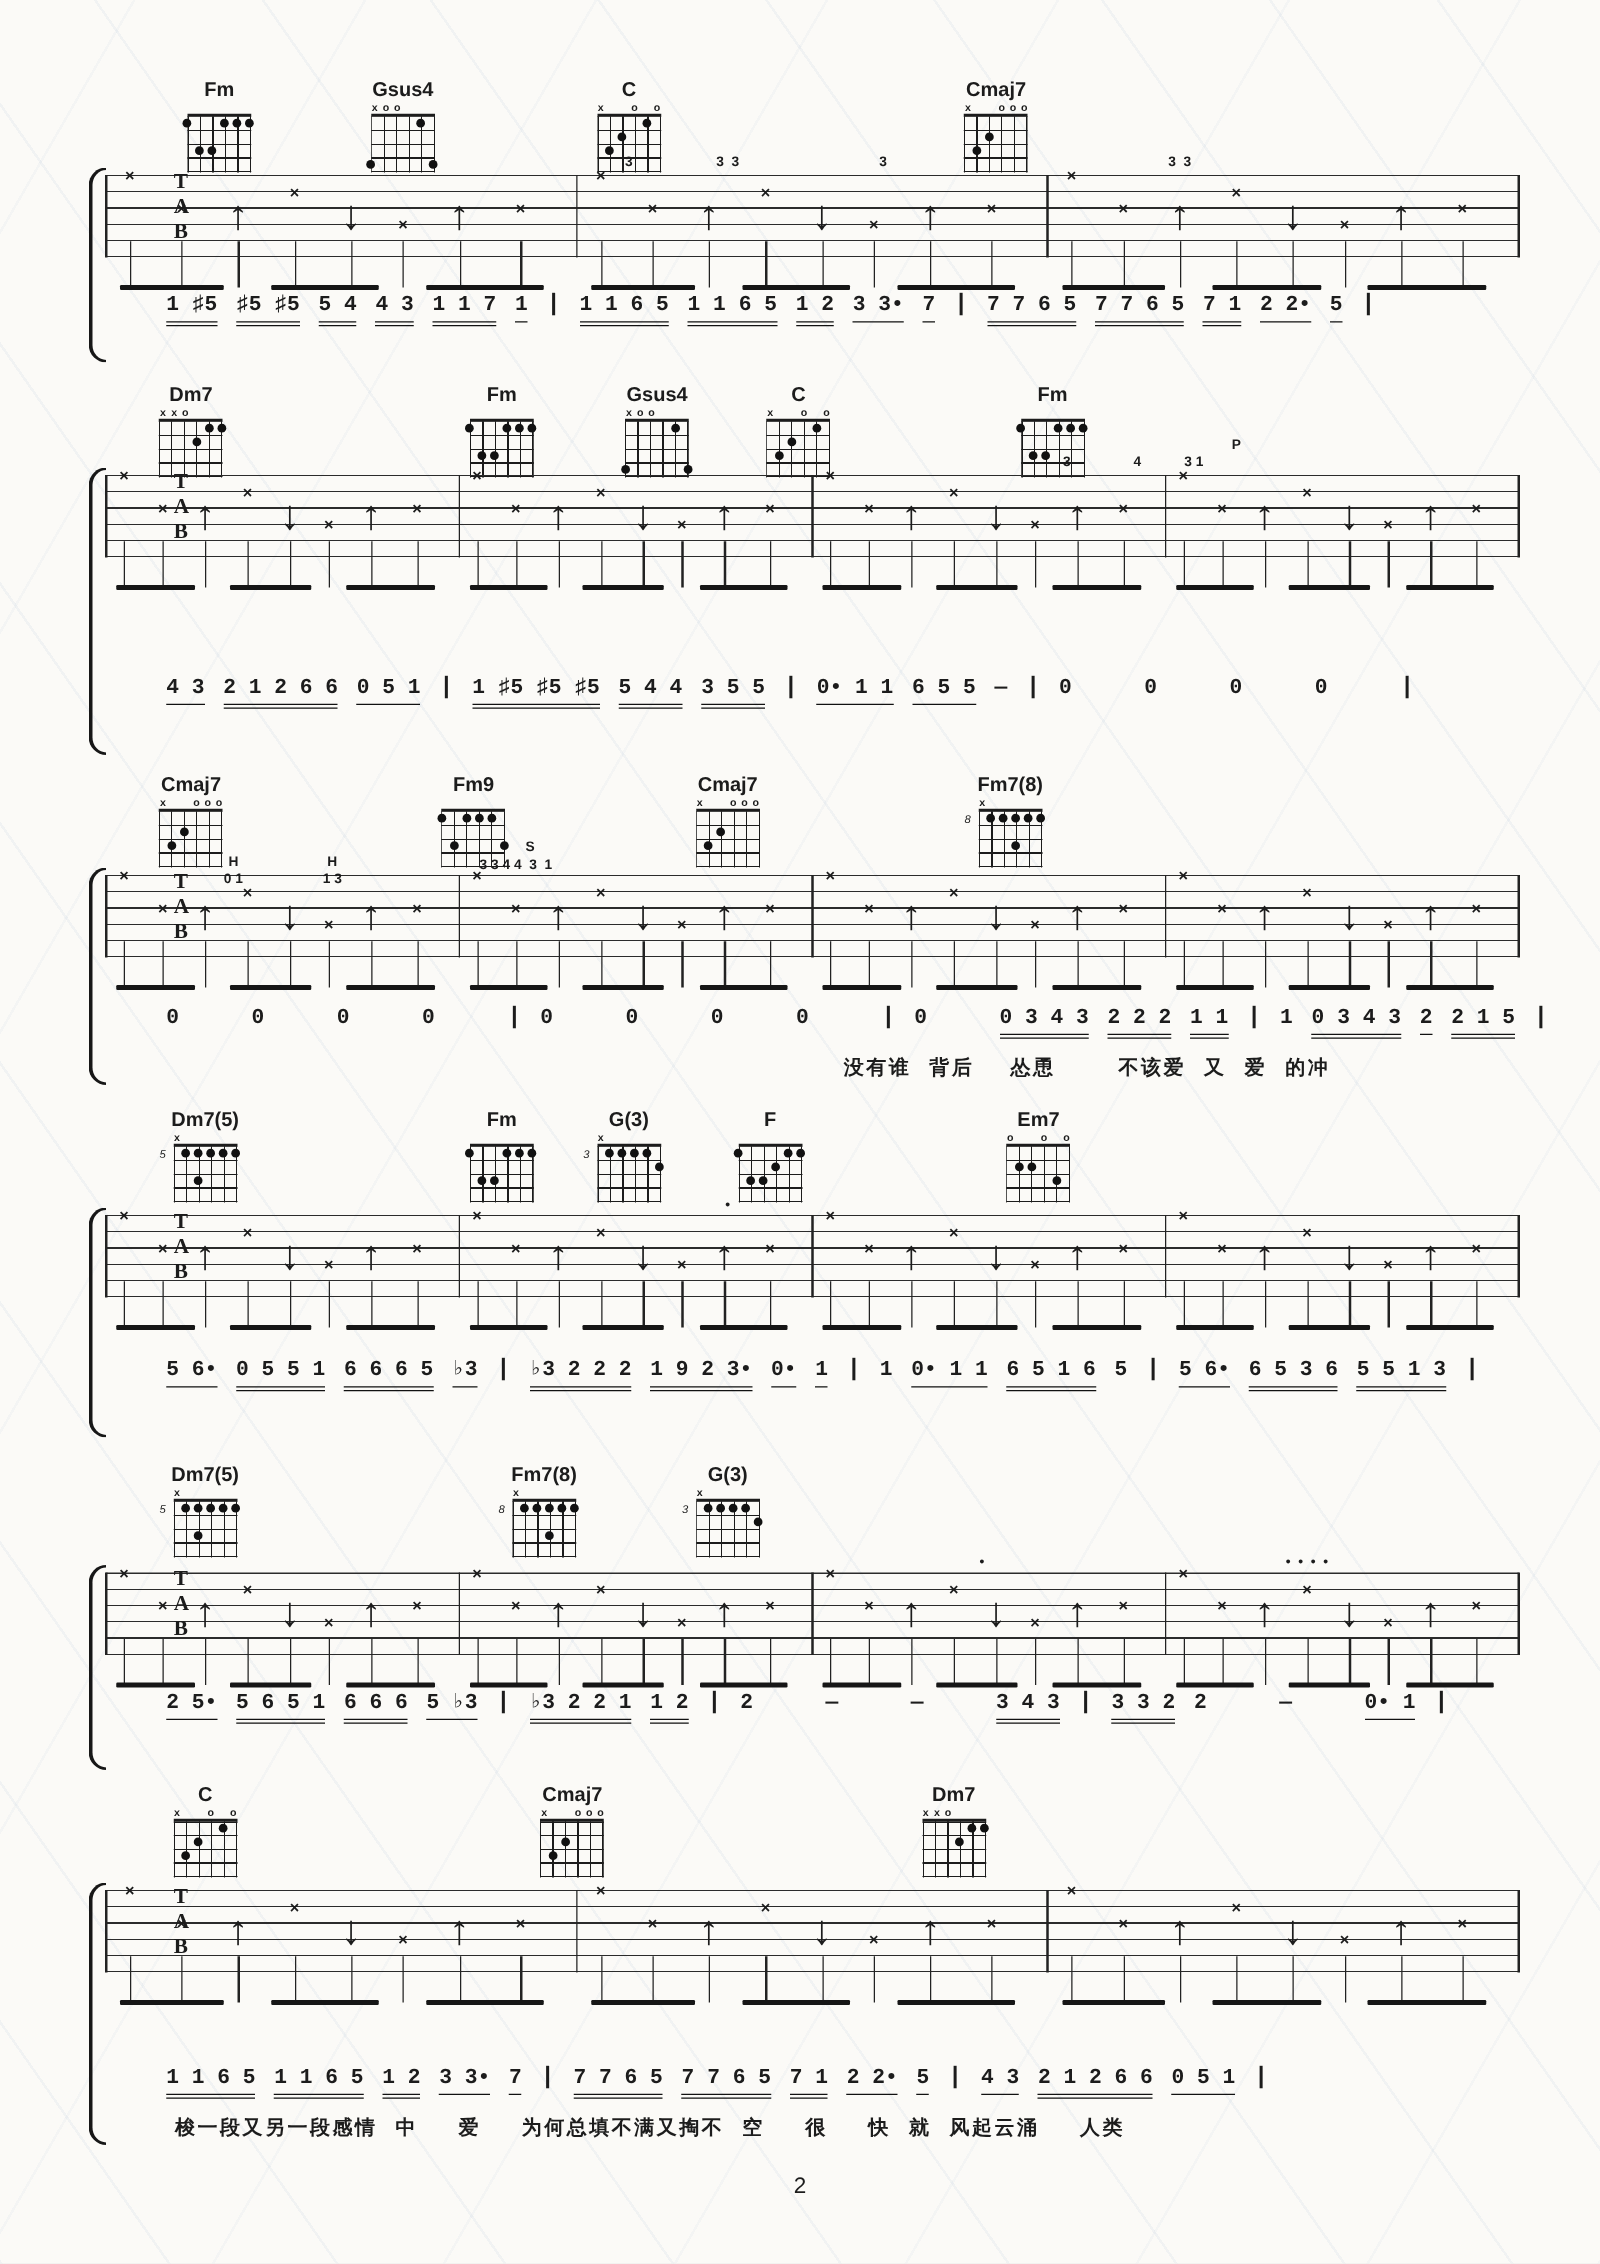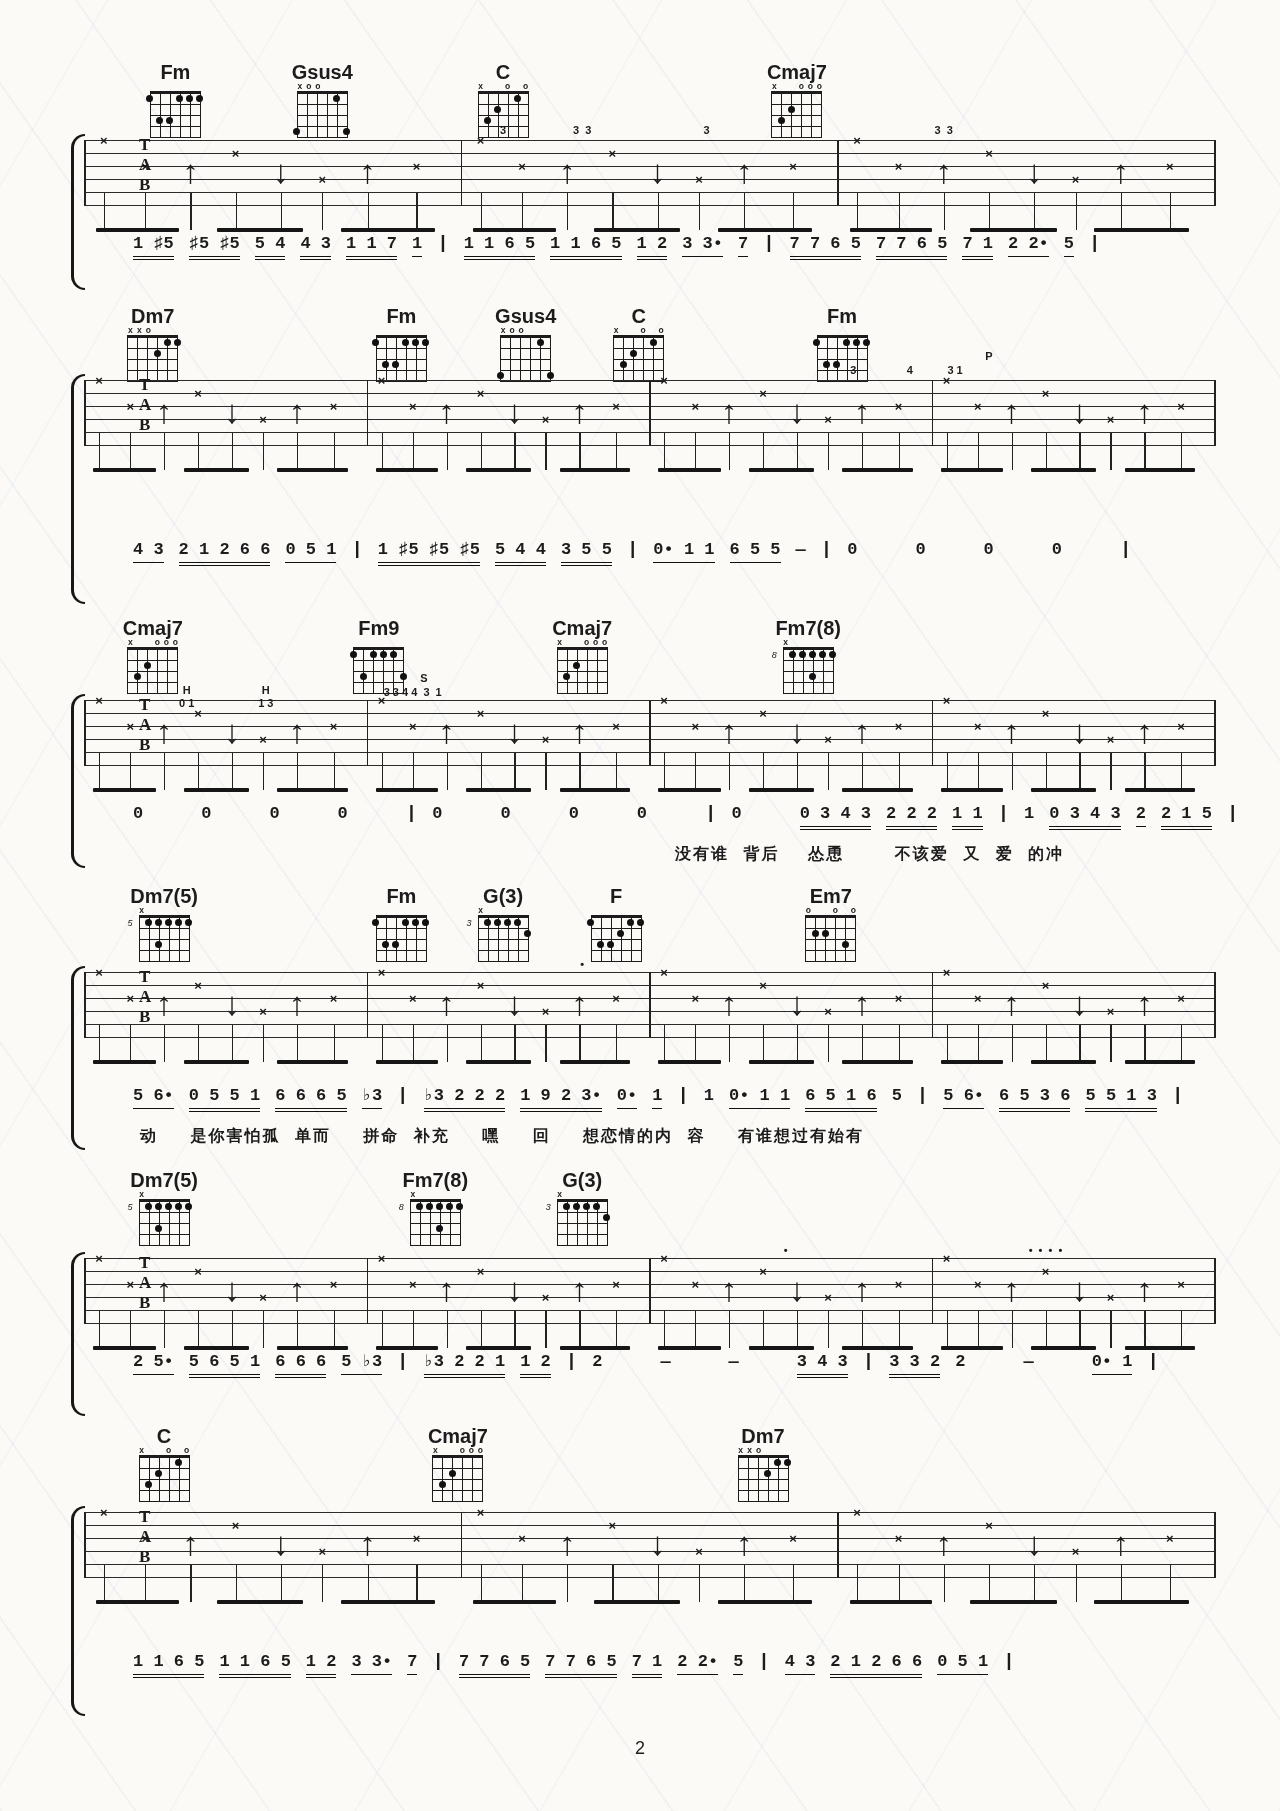--- a/index.html
+++ b/index.html
@@ -13,21 +13,21 @@
     background:
       repeating-linear-gradient(55deg, rgba(150,175,205,0.10) 0 2px, transparent 2px 110px),
       repeating-linear-gradient(-60deg, rgba(150,175,205,0.07) 0 2px, transparent 2px 160px);
   }
   .system{position:absolute;left:85px;width:1130px;}
   .brace{position:absolute;left:-14px;width:11px;
     border-left:3px solid #171717;border-top:2px solid #171717;border-bottom:2px solid #171717;
     border-radius:16px 0 0 16px;}
   
   .chord{position:absolute;transform:translateX(-50%);text-align:center;width:70px;}
-  .chord-name{font-size:20px;font-weight:bold;line-height:17px;text-align:center;}
+  .chord-name{font-size:16px;font-weight:bold;line-height:17px;text-align:center;}
   .markers{display:flex;justify-content:space-between;width:51px;margin:0 auto;height:10px;
     font-size:8.5px;line-height:10px;font-weight:bold;}
   .markers span{width:6px;text-align:center;}
   .grid{position:relative;width:51px;height:45px;margin:0 auto;border-top:2px solid #1c1c1c;
     background-image:
       repeating-linear-gradient(to right,#1c1c1c 0,#1c1c1c 1px,transparent 1px,transparent 10px),
       repeating-linear-gradient(to bottom,#1c1c1c 0,#1c1c1c 1px,transparent 1px,transparent 11px);
     background-size:51px 45px;}
   .dot{position:absolute;width:7px;height:7px;border-radius:50%;background:#111;}
   .basefret{position:absolute;left:-11px;top:1px;font-size:9px;font-style:italic;}
@@ -800,21 +800,20 @@
           <span class="seg">1</span>
           <span class="seg u1">0• 1 1</span>
           <span class="seg u2">6 5 1 6</span>
           <span class="seg">5</span>
           <span class="seg barline">|</span>
           <span class="seg u1">5 6•</span>
           <span class="seg u2">6 5 3 6</span>
           <span class="seg u2">5 5 1 3</span>
           <span class="seg barline">|</span>
         </div>
-        <div class="lyrics" style="top: 238px; left: 55px;">动　 是你害怕孤 单而　 拼命 补充　 嘿　 回　 想恋情的内 容　 有谁想过有始有</div>
       </div>
       <div class="system" style="top: 1172px; height: 250px;">
         <div class="brace" style="top: 80px; height: 160px;"></div>
         <div class="chord" style="left: 7%; top: 0px;">
           <div class="chord-name">Dm7(5)</div>
           <div class="markers">
             <span>x</span>
             <span></span>
             <span></span>
             <span></span>
@@ -1105,16 +1104,17 @@
           <span class="seg u2">7 7 6 5</span>
           <span class="seg u2">7 1</span>
           <span class="seg u1">2 2•</span>
           <span class="seg u1">5</span>
           <span class="seg barline">|</span>
           <span class="seg u1">4 3</span>
           <span class="seg u2">2 1 2 6 6</span>
           <span class="seg u1">0 5 1</span>
           <span class="seg barline">|</span>
         </div>
+        <div class="lyrics" style="top: 264px; left: 55px;">梭一段又另一段感情 中　 爱　 为何总填不满又掏不 空　 很　 快 就 风起云涌　 人类</div>
       </div>
     </div>
   <div class="page-number">2</div>
 </div>
 
 </body></html>

